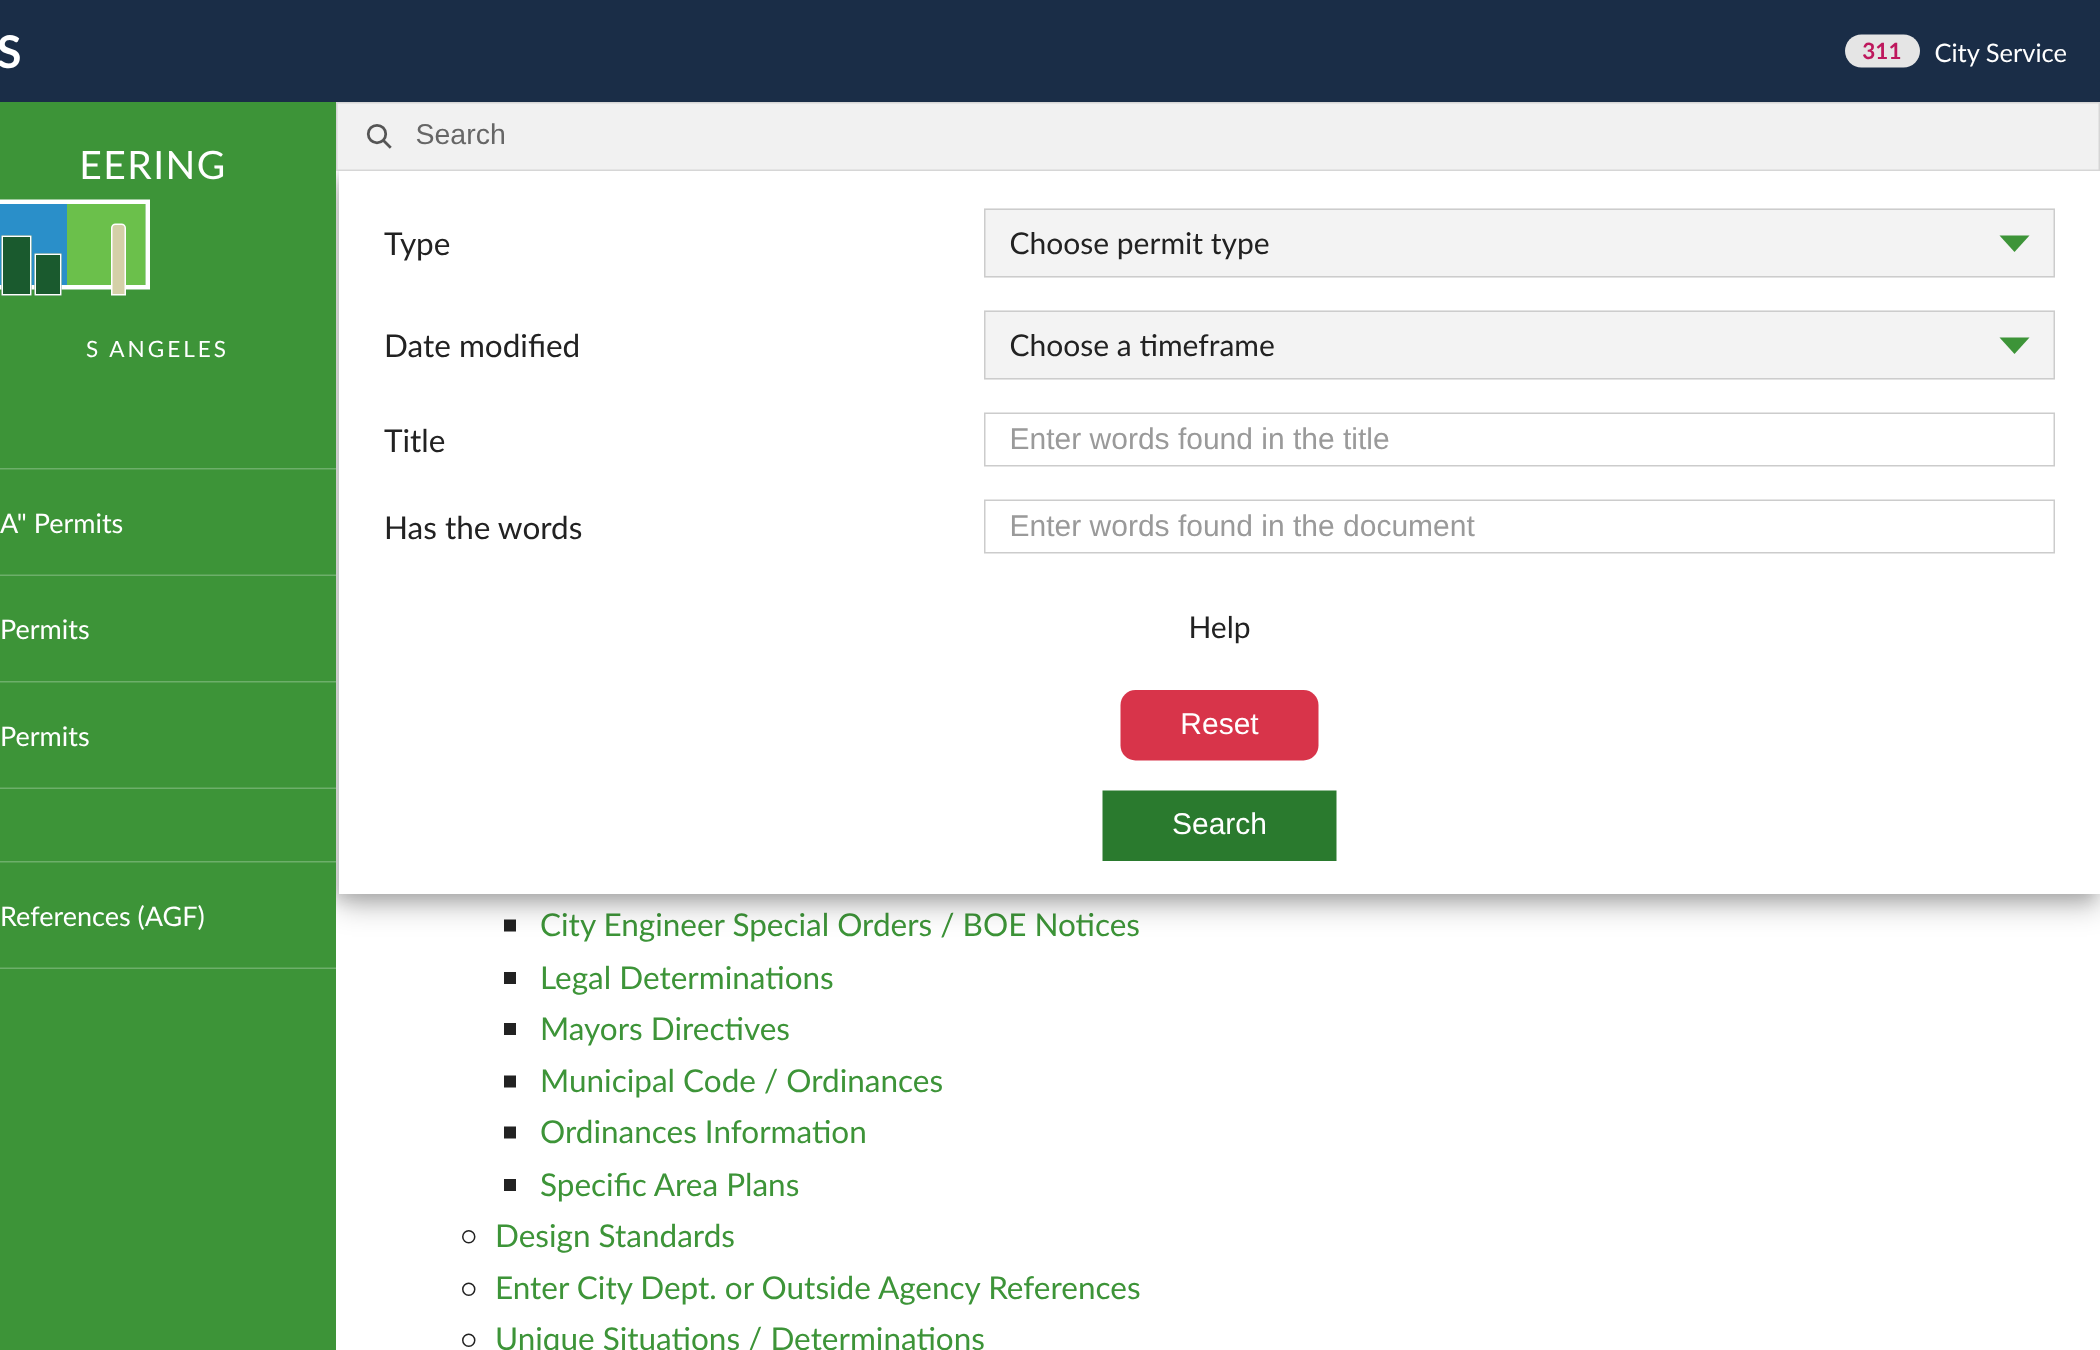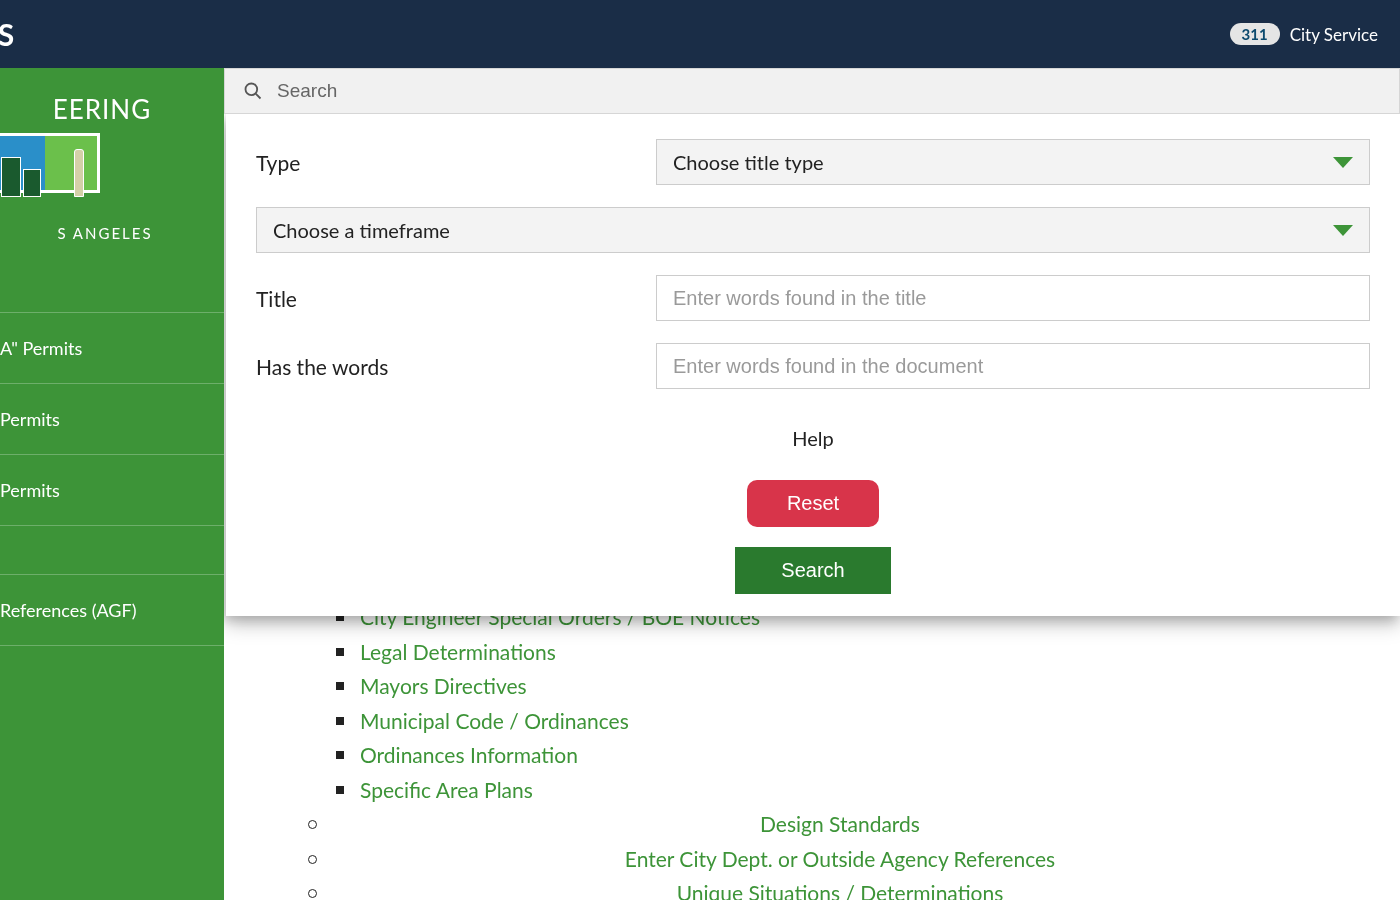--- a/index.html
+++ b/index.html
@@ -28,21 +28,21 @@
       margin-left: -20px;
     }
     .topbar-right {
       display: flex;
       align-items: center;
       gap: 10px;
       font-size: 17px;
     }
     .pill-311 {
       background: #e5e5e5;
-      color: #0c4a6e;
+      color: #be185d;
       border-radius: 14px;
       padding: 2px 12px;
       font-weight: 700;
       font-size: 15px;
     }
     .layout {
       display: flex;
       height: calc(100% - 68px);
     }
     .sidebar {
@@ -176,21 +176,21 @@
       cursor: pointer;
     }
     .select-faux .caret {
       width: 0; height: 0;
       border-left: 10px solid transparent;
       border-right: 10px solid transparent;
       border-top: 11px solid #3d9438;
     }
     .text-input {
       width: 100%;
-      height: 46px;
+      height: 36px;
       border: 1px solid #ccc;
       padding: 0 16px;
       font-size: 20px;
       color: #222;
       background: #fff;
     }
     .text-input::placeholder { color: #9a9a9a; }
     .filter-actions {
       display: flex;
       justify-content: flex-end;
@@ -225,21 +225,21 @@
     ul.sq { list-style: none; padding-left: 0; }
     ul.sq > li { position: relative; padding-left: 26px; margin: 2px 0;}
     ul.sq > li::before {
       content: '';
       position: absolute;
       left: 2px; top: 12px;
       width: 8px; height: 8px;
       background: #222;
     }
     ul.circ { list-style: none; padding-left: 0; margin-left: -30px;}
-    ul.circ > li { position: relative; padding-left: 26px; margin: 2px 0; text-align: center;}
+    ul.circ > li { position: relative; padding-left: 26px; margin: 2px 0;}
     ul.circ > li::before {
       content: '';
       position: absolute;
       left: 4px; top: 12px;
       width: 7px; height: 7px;
       border: 1px solid #222;
       border-radius: 50%;
       background: transparent;
     }
   </style>
@@ -284,26 +284,27 @@
         <line x1="15.2" y1="15.2" x2="21" y2="21"></line>
       </svg>
       <input type="text" placeholder="Search" style="">
     </div>
 
     <div class="filter-panel">
       <div class="filter-row">
         <div class="filter-label">Type</div>
         <div class="filter-control">
           <div class="select-faux">
-            <span>Choose title type</span>
+            <span>Choose permit type</span>
             <span class="caret"></span>
           </div>
         </div>
       </div>
       <div class="filter-row">
+        <div class="filter-label">Date modified</div>
         <div class="filter-control">
           <div class="select-faux">
             <span>Choose a timeframe</span>
             <span class="caret"></span>
           </div>
         </div>
       </div>
       <div class="filter-row">
         <div class="filter-label">Title</div>
         <div class="filter-control">

